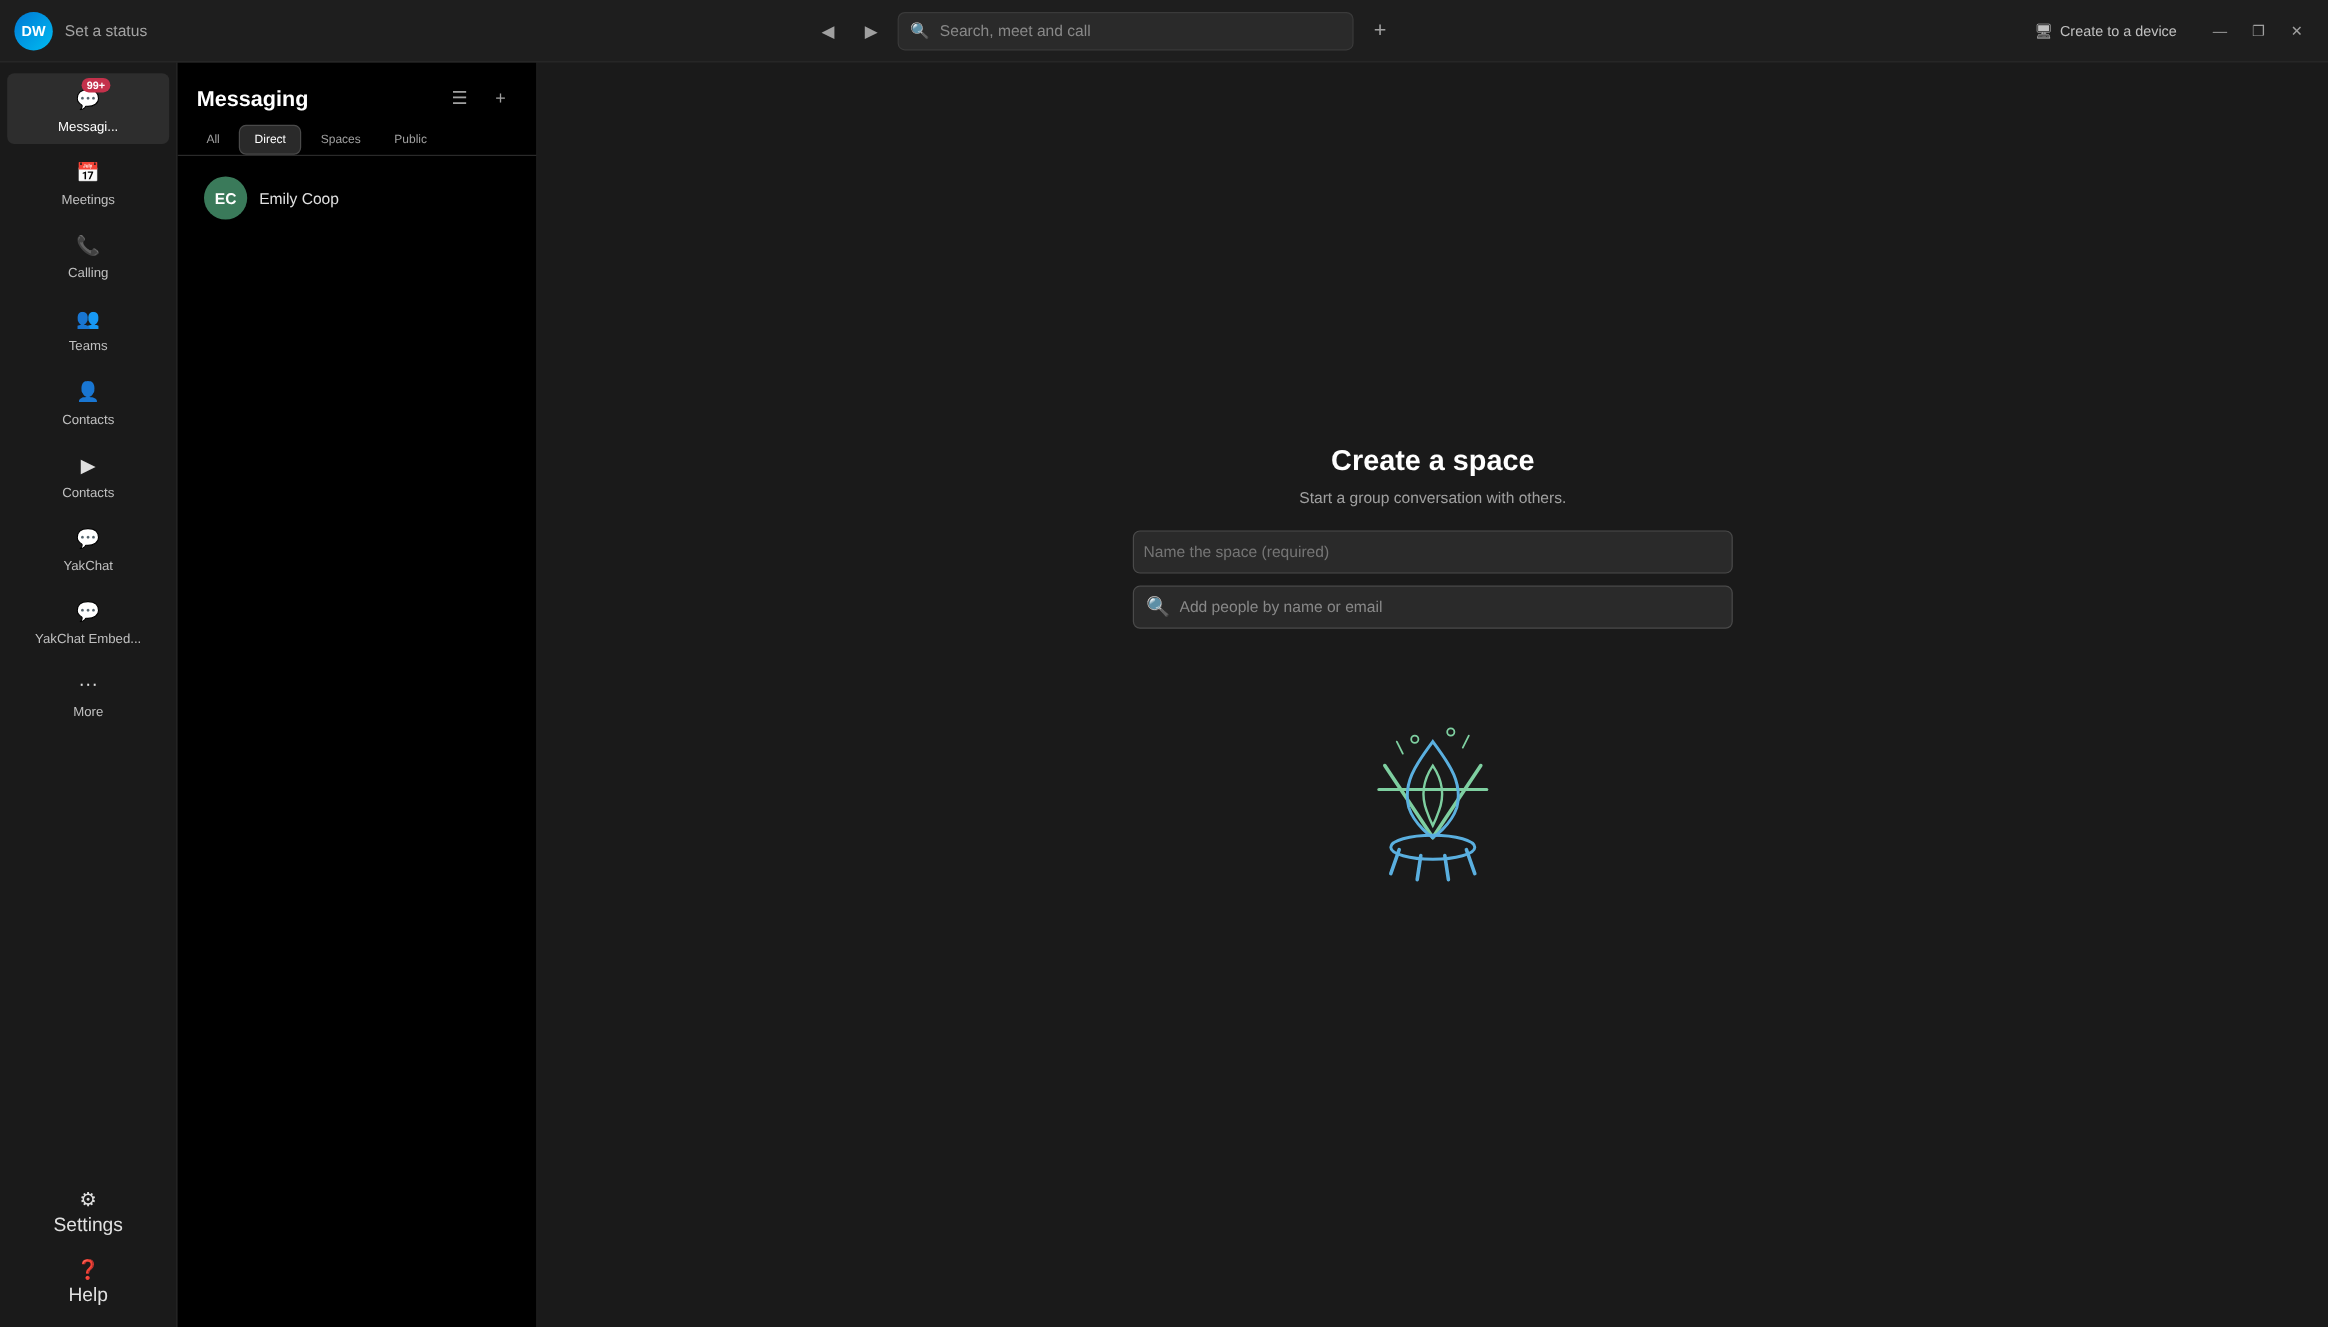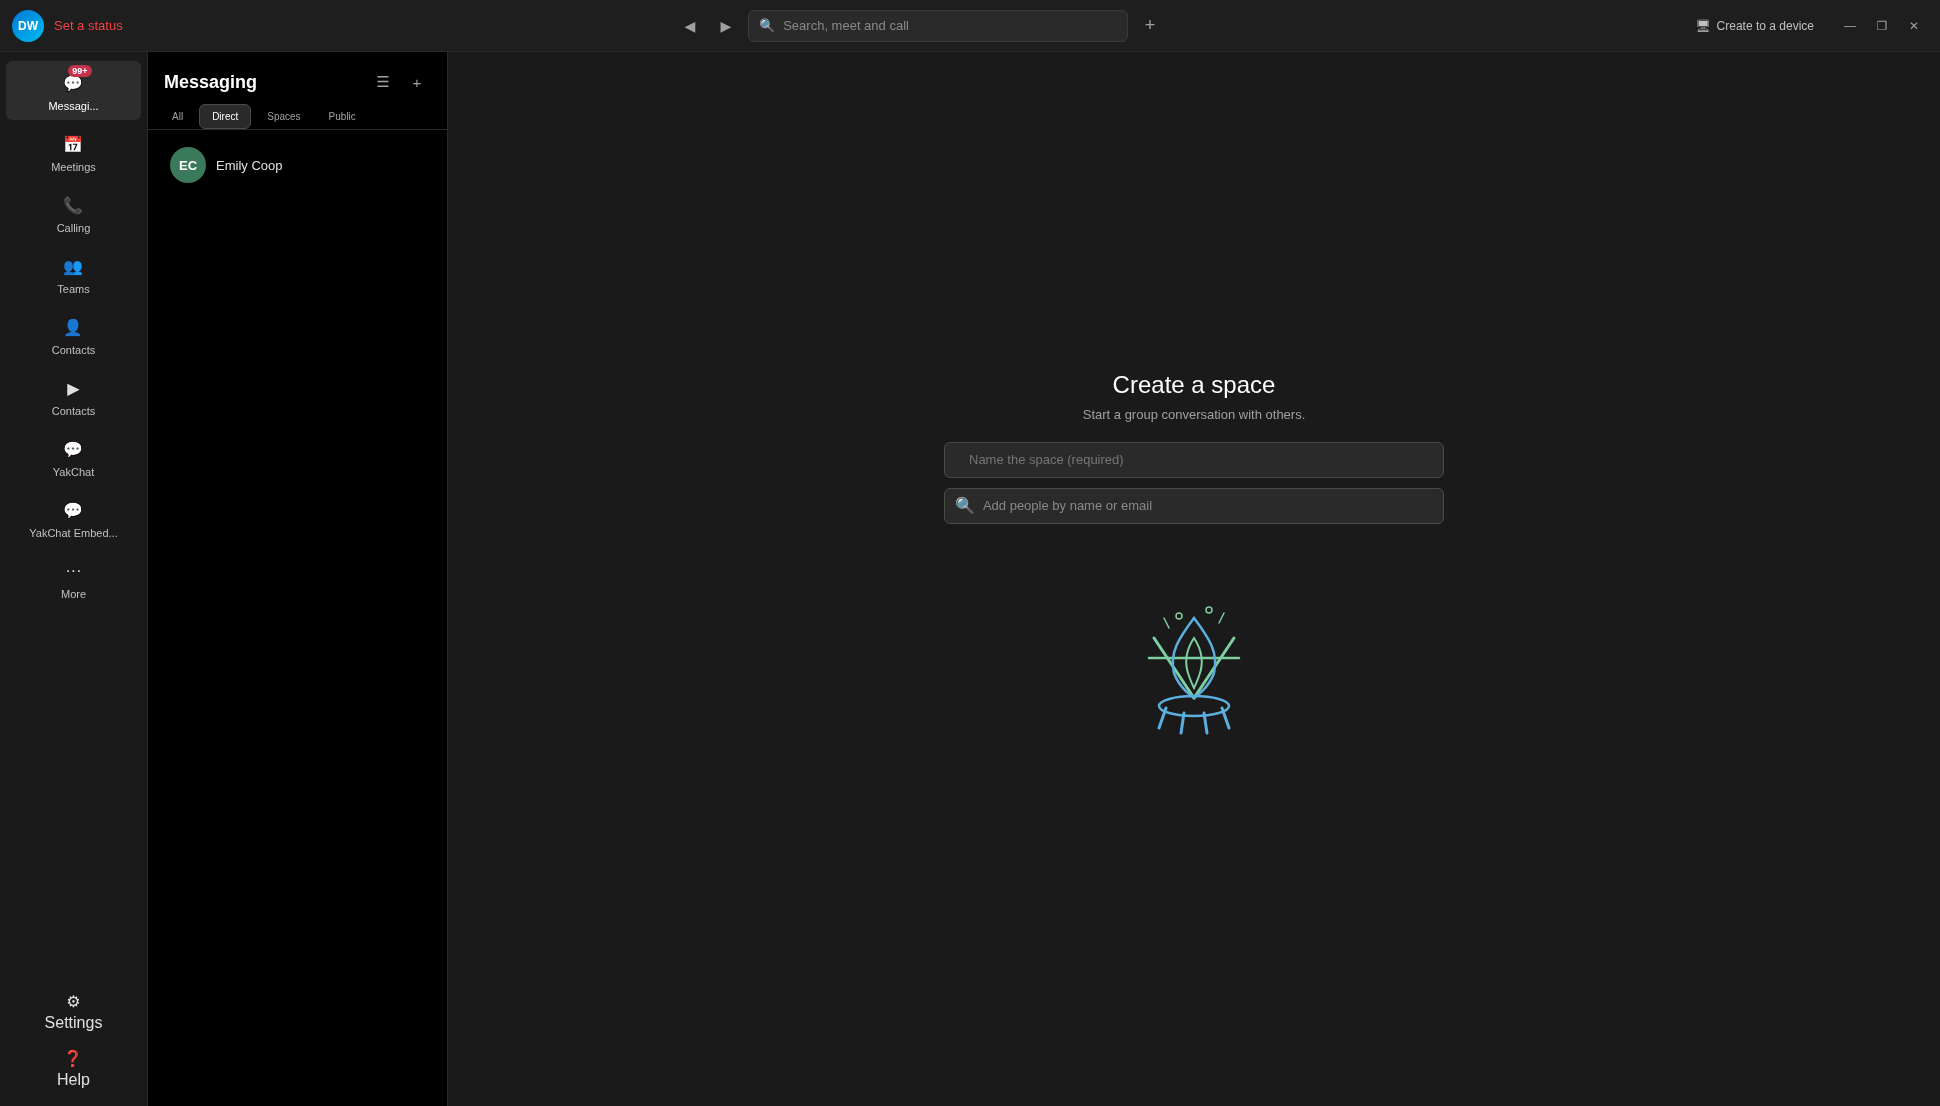--- a/index.html
+++ b/index.html
@@ -36,21 +36,21 @@
       display: flex;
       align-items: center;
       justify-content: center;
       font-size: 12px;
       font-weight: bold;
       color: white;
       flex-shrink: 0;
     }
     .status-text {
       font-size: 13px;
-      color: #ef4444;
+      color: #a3a3a3;
     }
     .titlebar-center {
       display: flex;
       align-items: center;
       gap: 8px;
       flex: 1;
       justify-content: center;
     }
     .nav-btn {
       width: 28px;
@@ -294,36 +294,36 @@
     }
     .create-space-panel {
       display: flex;
       flex-direction: column;
       align-items: center;
       width: 100%;
       max-width: 500px;
     }
     .create-space-title {
       font-size: 24px;
-      font-weight: 400;
+      font-weight: 700;
       color: #ffffff;
       margin-bottom: 8px;
     }
     .create-space-subtitle {
       font-size: 13px;
       color: #a0a0a0;
       margin-bottom: 20px;
     }
     .space-name-input {
       width: 100%;
       height: 36px;
       background: #2a2a2a;
       border: 1px solid #4a4a4a;
       border-radius: 6px;
-      padding: 0 24px;
+      padding: 0 8px;
       color: #e0e0e0;
       font-size: 13px;
       margin-bottom: 10px;
       outline: none;
     }
     .people-input-wrapper {
       width: 100%;
       height: 36px;
       background: #2a2a2a;
       border: 1px solid #4a4a4a;

